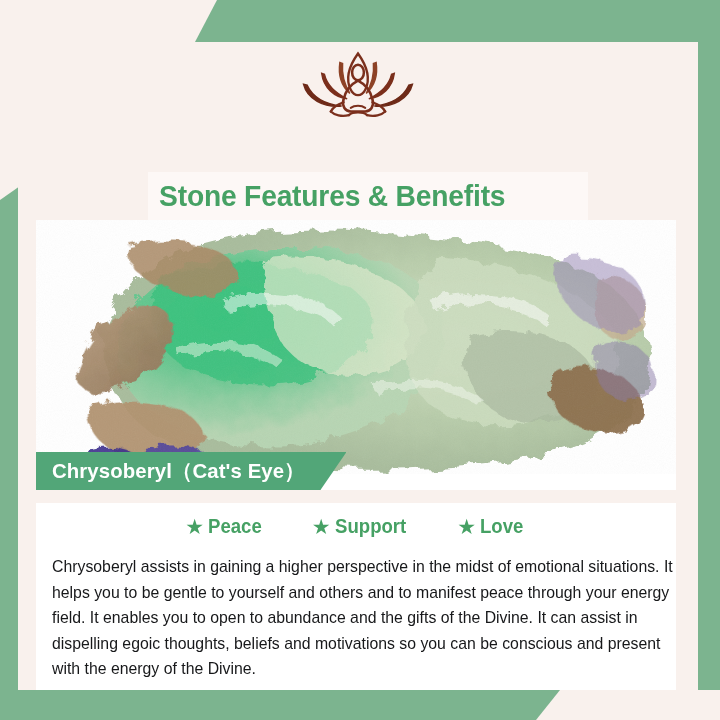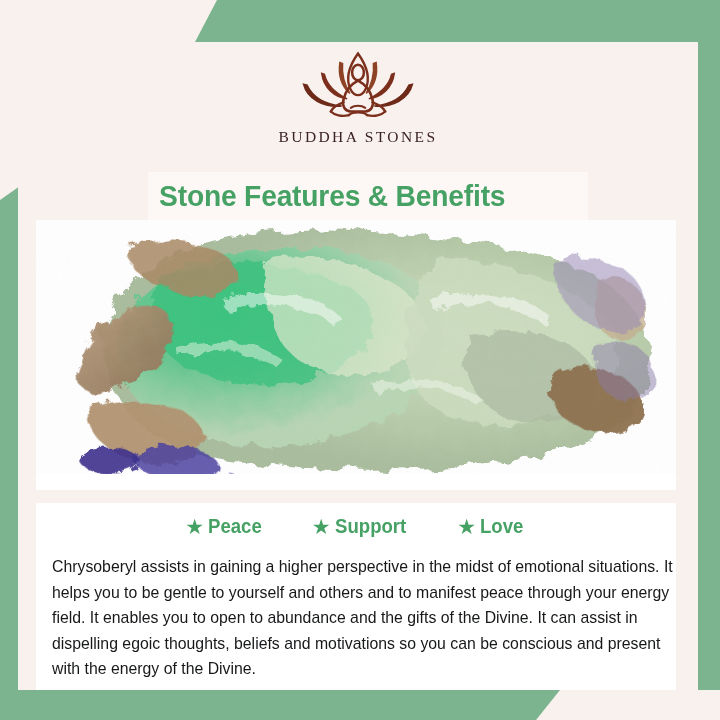--- a/index.html
+++ b/index.html
@@ -141,21 +141,20 @@
           <ellipse cx="80" cy="27" rx="6.5" ry="8.5" stroke-width="2.8"></ellipse>
           <path d="M80 36 C72 40, 66 48, 64 57 C62 64, 66 70, 72 70 L88 70 C94 70, 98 64, 96 57 C94 48, 88 40, 80 36 Z" stroke-width="2.8"></path>
           <path d="M64 60 C58 62, 52 66, 50 70" stroke-width="2.6"></path>
           <path d="M96 60 C102 62, 108 66, 110 70" stroke-width="2.6"></path>
           <path d="M50 70 C54 74, 62 76, 70 74" stroke-width="2.6"></path>
           <path d="M110 70 C106 74, 98 76, 90 74" stroke-width="2.6"></path>
           <path d="M70 74 C74 70, 86 70, 90 74" stroke-width="2.6"></path>
           <path d="M72 66 C76 63, 84 63, 88 66" stroke-width="2.2"></path>
         </g>
       </svg>
-      <div class="brand-name">BUDDHA STONES</div>
     </div>
 
     <div class="photo-wrap">
       <svg class="photo" viewBox="0 0 680 270" preserveAspectRatio="none">
         <defs>
           <radialGradient id="gA" cx="32%" cy="35%" r="60%">
             <stop offset="0%" stop-color="#3fcd84"></stop>
             <stop offset="45%" stop-color="#63c78f"></stop>
             <stop offset="100%" stop-color="#b8d6b4"></stop>
           </radialGradient>
@@ -230,20 +229,23 @@
         <g opacity="0.5" filter="url(#rough)">
           <path d="M200 90 C240 78, 300 86, 320 108" stroke="#ffffff" stroke-width="12" fill="none"></path>
           <path d="M150 140 C190 128, 240 136, 262 156" stroke="#eaf6e6" stroke-width="10" fill="none"></path>
           <path d="M420 90 C460 76, 520 84, 544 108" stroke="#ffffff" stroke-width="11" fill="none"></path>
           <path d="M360 180 C400 168, 450 176, 472 194" stroke="#f2f8ee" stroke-width="9" fill="none"></path>
         </g>
 
         <rect width="680" height="270" filter="url(#grain)" fill="#8a8f7a" opacity="0.28"></rect>
       </svg>
 
+      <div class="stone-label">
+        <span>Chrysoberyl（Cat's Eye）</span>
+      </div>
     </div>
 
     <div class="title-plate">
       <div class="title">Stone Features &amp; Benefits</div>
     </div>
 
     <div class="body-area">
       <div class="cream-strip"></div>
 
       <div class="benefits">

